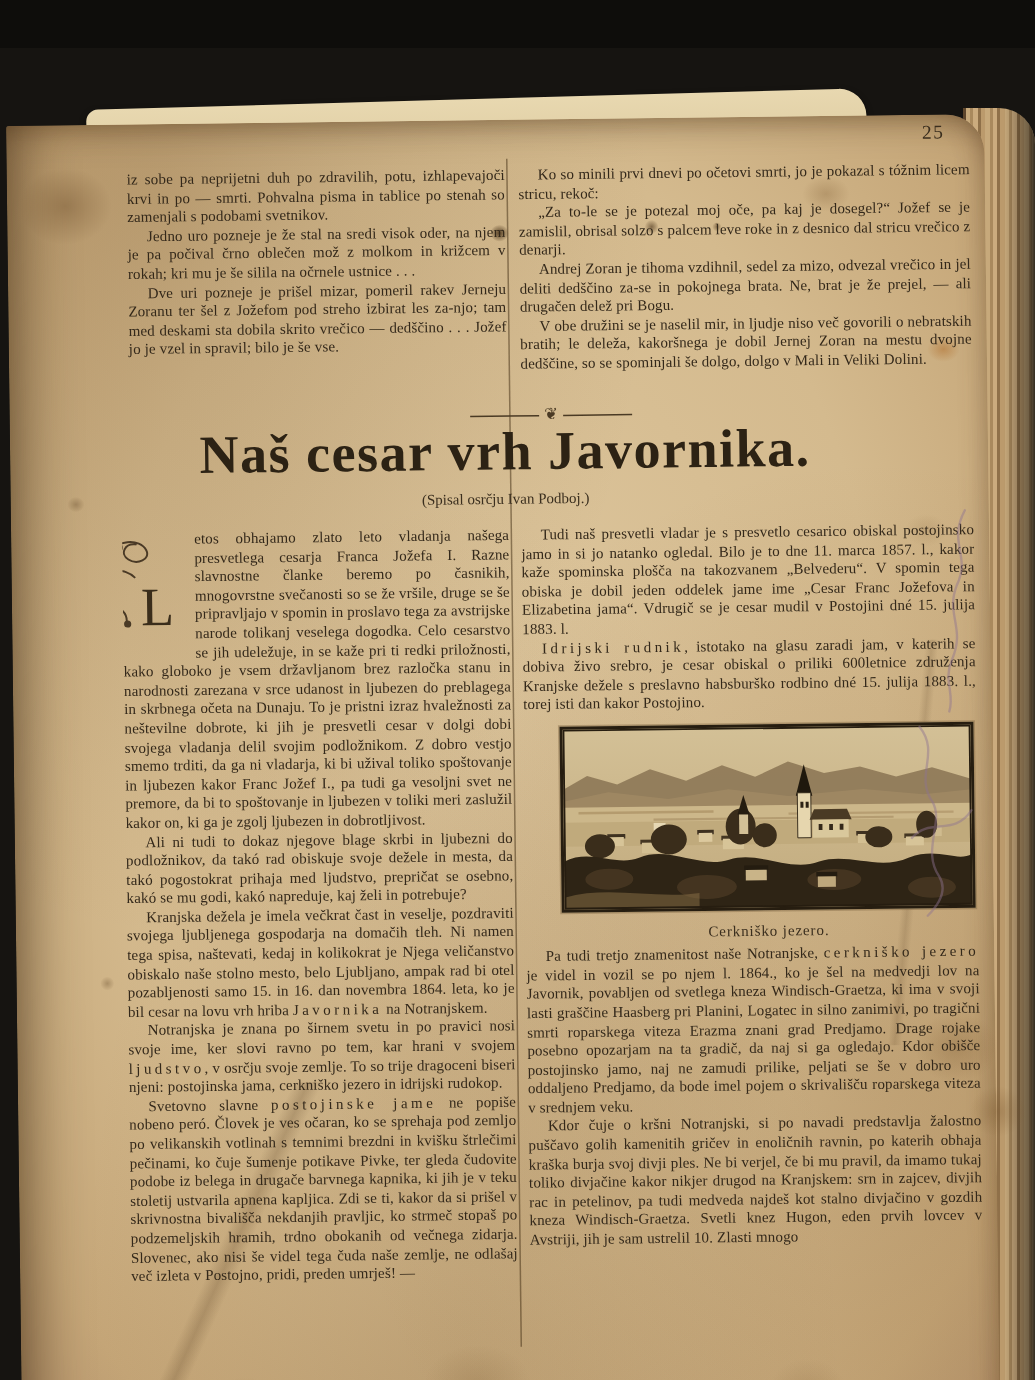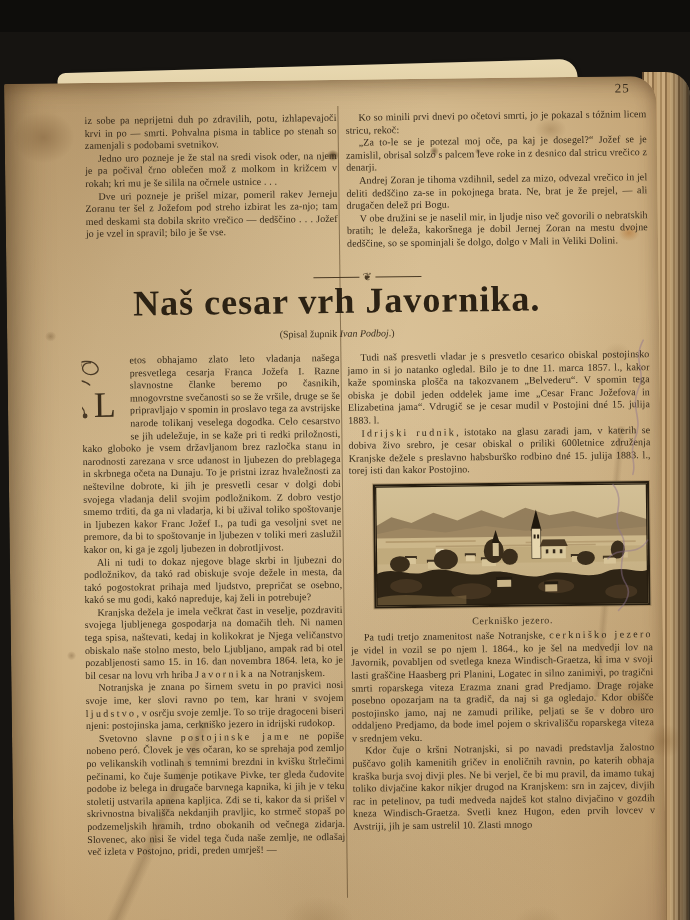--- a/index.html
+++ b/index.html
@@ -38,21 +38,21 @@
     font-size:13px;letter-spacing:1px;color:#3a2e1e;}
 
   .column-rule{position:absolute;left:333px;top:26px;width:1px;height:792px;
     background:rgba(72,52,26,.55);}
 
   .col{position:absolute;text-align:justify;font-size:10px;line-height:12.6px;
     letter-spacing:.1px;color:#33281a;}
   .col p{margin:0;text-indent:1.3em;}
   .col p.noindent{text-indent:0;}
   .seg-sp{letter-spacing:2.3px;}
-  .seg-i{font-style:italic;}
+  .seg-i{}
 
   .prev-left{left:80px;top:32px;width:252px;}
   .prev-right{left:341px;top:32px;width:301px;}
 
   .divider{position:absolute;left:80px;top:190px;width:562px;height:14px;
     display:flex;align-items:center;justify-content:center;}
   .divider .line{width:46px;height:1px;background:#4a3a24;}
   .divider .knot{font-size:11px;color:#4a3a24;margin:0 3px;line-height:10px;}
 
   .title{position:absolute;left:40px;top:200px;width:580px;text-align:center;
@@ -114,21 +114,21 @@
         <p><span>V obe družini se je naselil mir, in ljudje niso več govorili o nebratskih bratih; le deleža, kakoršnega je dobil Jernej Zoran na mestu dvojne dedščine, so se spominjali še dolgo, dolgo v Mali in Veliki Dolini.</span></p>
       </div>
 
     <div class="divider">
       <span class="line"></span>
       <span class="knot">❦</span>
       <span class="line"></span>
     </div>
 
     <div class="title">Naš cesar vrh Javornika.</div>
-    <div class="byline"><span>(Spisal župnik </span><span class="seg-i">Ivan Podboj</span><span>.)</span></div>
+    <div class="byline"><span>(Spisal osrčju </span><span class="seg-i">Ivan Podboj</span><span>.)</span></div>
 
     <div class="col article-left">
       <div class="ornament-initial">
         <svg width="58" height="86" viewBox="0 0 58 86">
           <g fill="none" stroke="#4a3a26" stroke-width="1.3" stroke-linecap="round">
             <path d="M6,16 C14,4 30,4 34,12 C37,18 28,22 22,18 C16,14 20,7 27,8"></path>
             <path d="M4,22 C12,26 20,24 26,30"></path>
             <path d="M10,34 C4,46 10,58 6,70 C4,77 10,82 16,80"></path>
             <path d="M8,50 C16,48 22,54 20,62"></path>
             <path d="M7,66 C14,68 16,74 12,78"></path>

